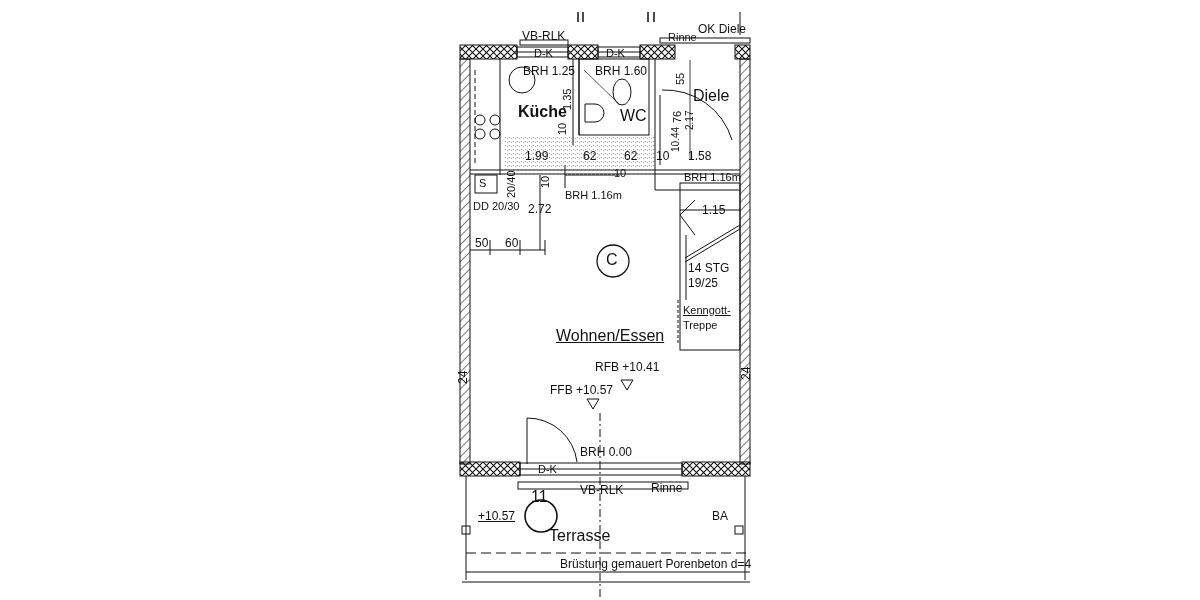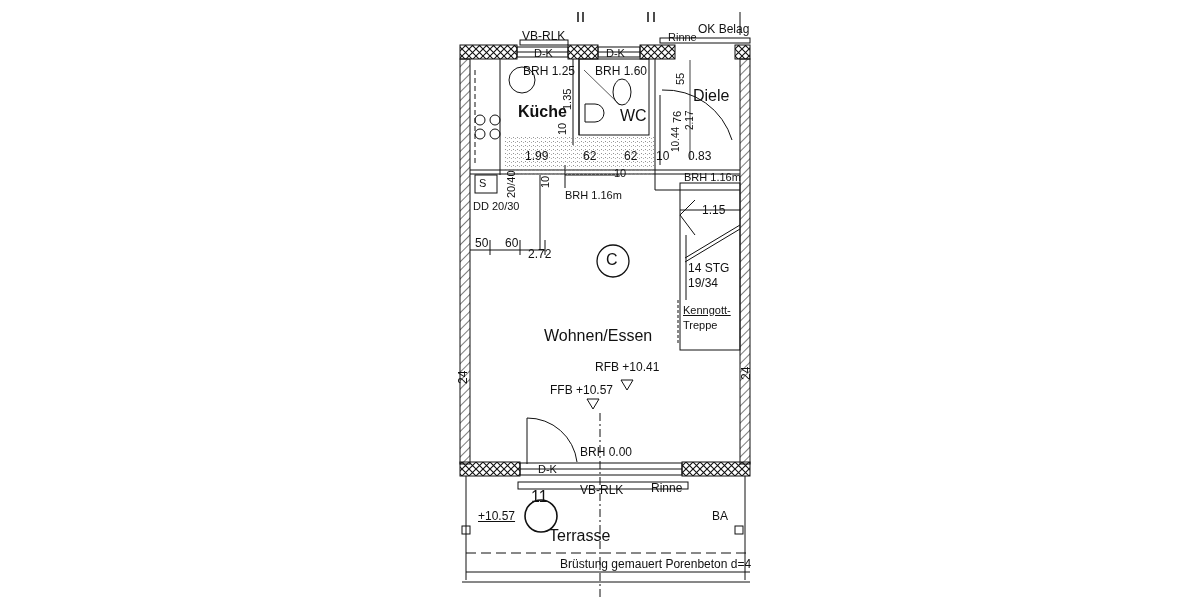--- a/index.html
+++ b/index.html
@@ -127,64 +127,64 @@
     <line x1="466" y1="572" x2="750" y2="572"></line>
     <line x1="462" y1="582" x2="750" y2="582"></line>
     <rect x="462" y="526" width="8" height="8"></rect>
     <rect x="735" y="526" width="8" height="8"></rect>
   </g>
   <circle cx="541" cy="516" r="16" fill="none" stroke="#111" stroke-width="1.6"></circle>
 </svg>
 
 <div class="lbl s12" style="left:522px;top:30px;">VB-RLK</div>
 <div class="lbl s11" style="left:668px;top:32px;">Rinne</div>
-<div class="lbl s12" style="left:698px;top:23px;">OK Belag</div>
+<div class="lbl s12" style="left:698px;top:23px;">OK Diele</div>
 <div class="lbl s11" style="left:534px;top:48px;">D-K</div>
 <div class="lbl s11" style="left:606px;top:48px;">D-K</div>
 <div class="lbl s12" style="left:523px;top:65px;">BRH 1.25</div>
 <div class="lbl s12" style="left:595px;top:65px;">BRH 1.60</div>
 
 <div class="lbl s16" style="left:518px;top:104px;font-weight:bold;">Küche</div>
 <div class="lbl s16" style="left:620px;top:108px;">WC</div>
 <div class="lbl s16" style="left:693px;top:88px;">Diele</div>
 
 <div class="lbl s11 rot" style="left:562px;top:110px;">1.35</div>
 <div class="lbl s11 rot" style="left:557px;top:135px;">10</div>
 <div class="lbl s11 rot" style="left:675px;top:85px;">55</div>
 <div class="lbl s11 rot" style="left:672px;top:123px;">76</div>
 <div class="lbl s10 rot" style="left:685px;top:130px;">2.17</div>
 <div class="lbl s10 rot" style="left:671px;top:152px;">10.44</div>
 
 <div class="lbl s12" style="left:525px;top:150px;text-align:right;">1.99</div>
 <div class="lbl s12" style="left:583px;top:150px;">62</div>
 <div class="lbl s12" style="left:624px;top:150px;">62</div>
 <div class="lbl s12" style="left:656px;top:150px;">10</div>
-<div class="lbl s12" style="left:688px;top:150px;">0.83</div>
+<div class="lbl s12" style="left:688px;top:150px;">1.58</div>
 <div class="lbl s11" style="left:614px;top:168px;">10</div>
 <div class="lbl s11 rot" style="left:540px;top:188px;">10</div>
 <div class="lbl s11 rot" style="left:506px;top:198px;">20/40</div>
 <div class="lbl s11" style="left:479px;top:178px;">S</div>
 
 <div class="lbl s11" style="left:565px;top:190px;">BRH 1.16m</div>
 <div class="lbl s11" style="left:684px;top:172px;">BRH 1.16m</div>
 <div class="lbl s12" style="left:702px;top:204px;">1.15</div>
 
 <div class="lbl s11" style="left:473px;top:201px;">DD 20/30</div>
-<div class="lbl s13 s12" style="left:528px;top:203px;margin-top:45px;">2.72</div>
+<div class="lbl s13 s12" style="left:528px;top:203px;">2.72</div>
 <div class="lbl s12" style="left:475px;top:237px;">50</div>
 <div class="lbl s12" style="left:505px;top:237px;">60</div>
 
 <div class="lbl s16" style="left:606px;top:252px;">C</div>
 
 <div class="lbl s12" style="left:688px;top:262px;">14 STG</div>
-<div class="lbl s12" style="left:688px;top:277px;">19/34</div>
+<div class="lbl s12" style="left:688px;top:277px;">19/25</div>
 <div class="lbl s11" style="left:683px;top:305px;text-decoration:underline;">Kenngott-</div>
 <div class="lbl s11" style="left:683px;top:320px;">Treppe</div>
 
-<div class="lbl s16" style="left:544px;top:328px;">Wohnen/Essen</div>
+<div class="lbl s16" style="left:556px;top:328px;text-decoration:underline;">Wohnen/Essen</div>
 
 <div class="lbl s12 rot" style="left:457px;top:384px;">24</div>
 <div class="lbl s12 rot" style="left:740px;top:380px;">24</div>
 
 <div class="lbl s12" style="left:595px;top:361px;">RFB +10.41</div>
 <div class="lbl s12" style="left:550px;top:384px;">FFB +10.57</div>
 <div class="lbl s12" style="left:580px;top:446px;">BRH 0.00</div>
 
 <div class="lbl s11" style="left:538px;top:464px;">D-K</div>
 <div class="lbl s12" style="left:580px;top:484px;">VB-RLK</div>

